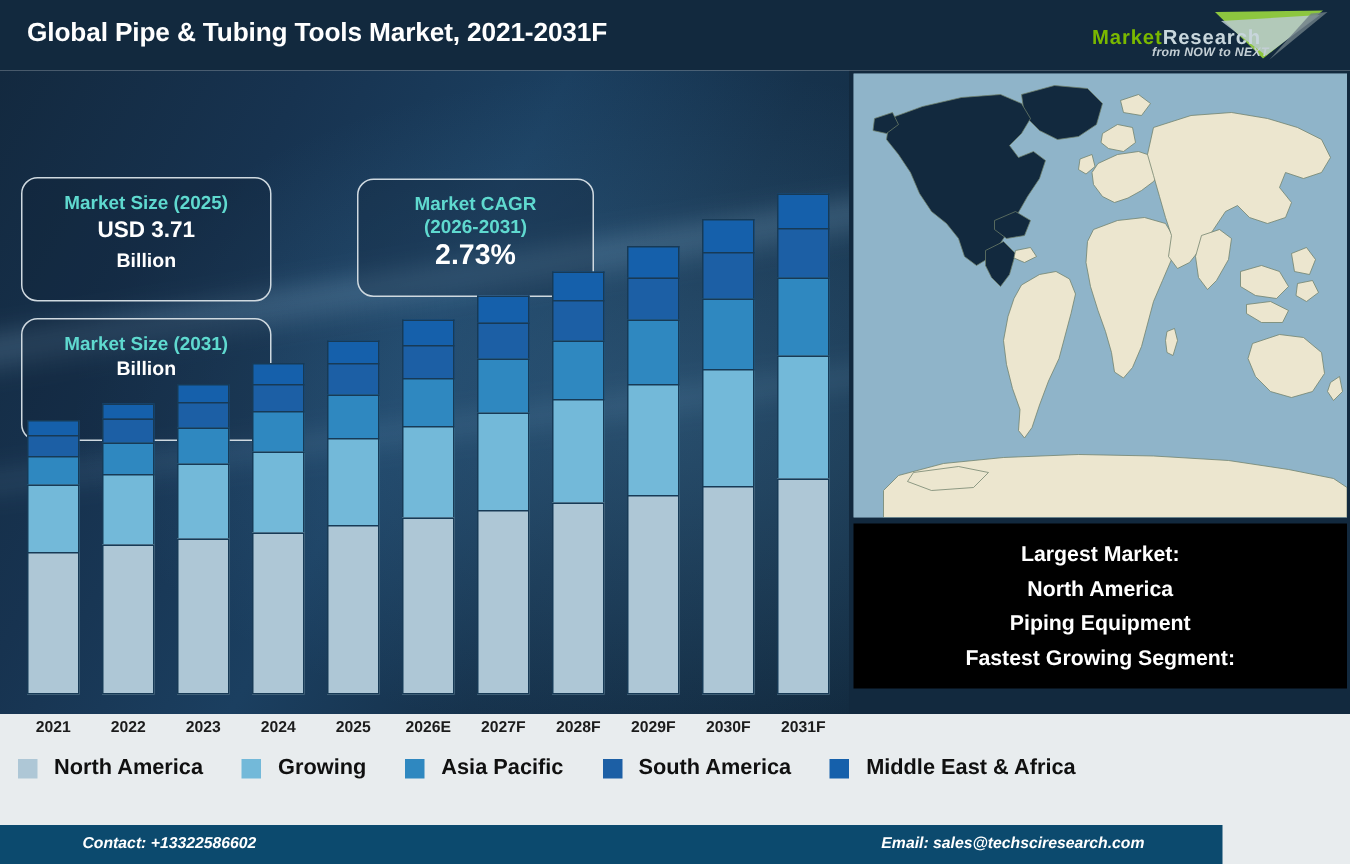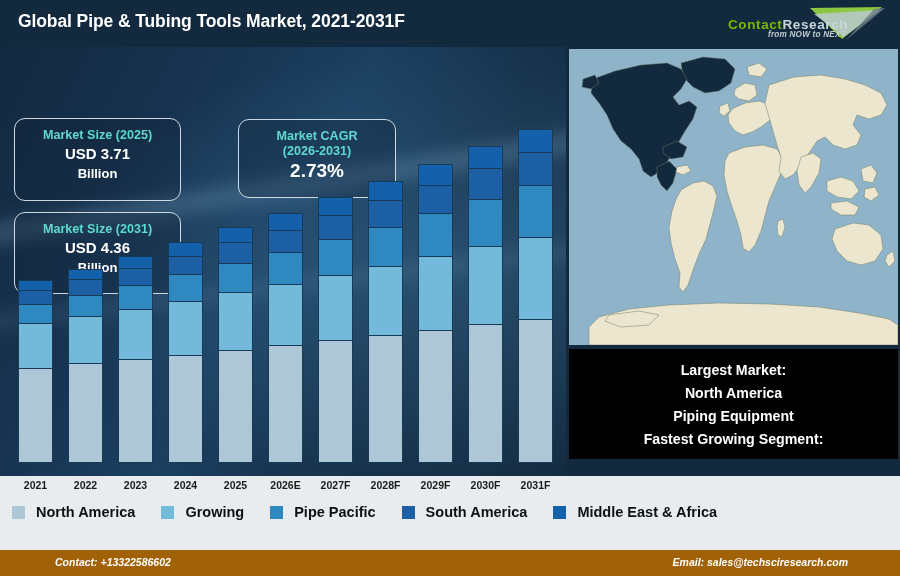--- a/index.html
+++ b/index.html
@@ -100,22 +100,22 @@
   .legend {
     position: absolute; left: 0; top: 494px; width: 900px; height: 36px;
     background: #e8ecee; display: flex; align-items: center; padding-left: 12px;
   }
   .legend-item { display: flex; align-items: center; margin-right: 26px; }
   .legend-swatch { width: 13px; height: 13px; margin-right: 11px; flex: none; }
   .legend-label { font-size: 14.5px; font-weight: bold; color: #101010; white-space: nowrap; }
 
   
   .footer {
-    position: absolute; left: 0; top: 550px; width: 900px; height: 26px;
-    background: #a16207;
+    position: absolute; left: 0; top: 550px; width: 815px; height: 26px;
+    background: #0c4a6e;
   }
   .footer-text {
     position: absolute; top: 6px; font-size: 10.5px; font-style: italic;
     font-weight: bold; color: #ffffff;
   }
   #footer-contact { left: 55px; }
   #footer-email { right: 52px; margin-left: 44px; }
 </style>
 </head>
 <body>
@@ -123,21 +123,21 @@
 <div id="root">
 
   <div class="header">
     <div class="header-title">Global Pipe &amp; Tubing Tools Market, 2021-2031F</div>
     <div class="logo">
       <svg class="logo-swoosh" viewBox="0 0 170 42" preserveAspectRatio="none">
         <polygon points="88,5 160,4 120,36" fill="#8dc63f"></polygon>
         <polygon points="92,11 158,7 122,34" fill="#b9c9cf" opacity="0.85"></polygon>
         <polygon points="152,6 163,5 124,37" fill="#6f7f87" opacity="0.8"></polygon>
       </svg>
-      <div class="logo-text"><span class="logo-t1">Contact</span><span class="logo-t2">Research</span></div>
+      <div class="logo-text"><span class="logo-t1">Market</span><span class="logo-t2">Research</span></div>
       <div class="logo-tag">from NOW to NEXT</div>
     </div>
   </div>
 
   <div class="chartpanel">
     <div class="streak"></div>
     <div class="streak2"></div>
 
     <div class="statbox" id="box-ms2025">
       <div class="sb-label">Market Size (2025)</div>
@@ -146,21 +146,20 @@
     </div>
 
     <div class="statbox" id="box-cagr">
       <div class="sb-label">Market CAGR</div>
       <div class="sb-label">(2026-2031)</div>
       <div class="sb-big">2.73%</div>
     </div>
 
     <div class="statbox" id="box-ms2031">
       <div class="sb-label">Market Size (2031)</div>
-      <div class="sb-value">USD 4.36</div>
       <div class="sb-unit">Billion</div>
     </div>
 
     <div class="bars" id="bars">
         <div class="bar" style="left: 18px; width: 35px;">
           <div class="seg" style="height: 10.0435px; background: rgb(21, 96, 171);"></div>
           <div class="seg" style="height: 14.3478px; background: rgb(28, 95, 165);"></div>
           <div class="seg" style="height: 18.6522px; background: rgb(47, 136, 192);"></div>
           <div class="seg" style="height: 44.4783px; background: rgb(115, 185, 217);"></div>
           <div class="seg" style="height: 95.413px; background: rgb(174, 199, 214);"></div>
@@ -310,21 +309,21 @@
       <div class="legend-item">
         <span class="legend-swatch" style="background: rgb(174, 199, 214);"></span>
         <span class="legend-label">North America</span>
       </div>
       <div class="legend-item">
         <span class="legend-swatch" style="background: rgb(115, 185, 217);"></span>
         <span class="legend-label">Growing</span>
       </div>
       <div class="legend-item">
         <span class="legend-swatch" style="background: rgb(47, 136, 192);"></span>
-        <span class="legend-label">Pipe Pacific</span>
+        <span class="legend-label">Asia Pacific</span>
       </div>
       <div class="legend-item">
         <span class="legend-swatch" style="background: rgb(28, 95, 165);"></span>
         <span class="legend-label">South America</span>
       </div>
       <div class="legend-item">
         <span class="legend-swatch" style="background: rgb(21, 96, 171);"></span>
         <span class="legend-label">Middle East &amp; Africa</span>
       </div>
     </div>

